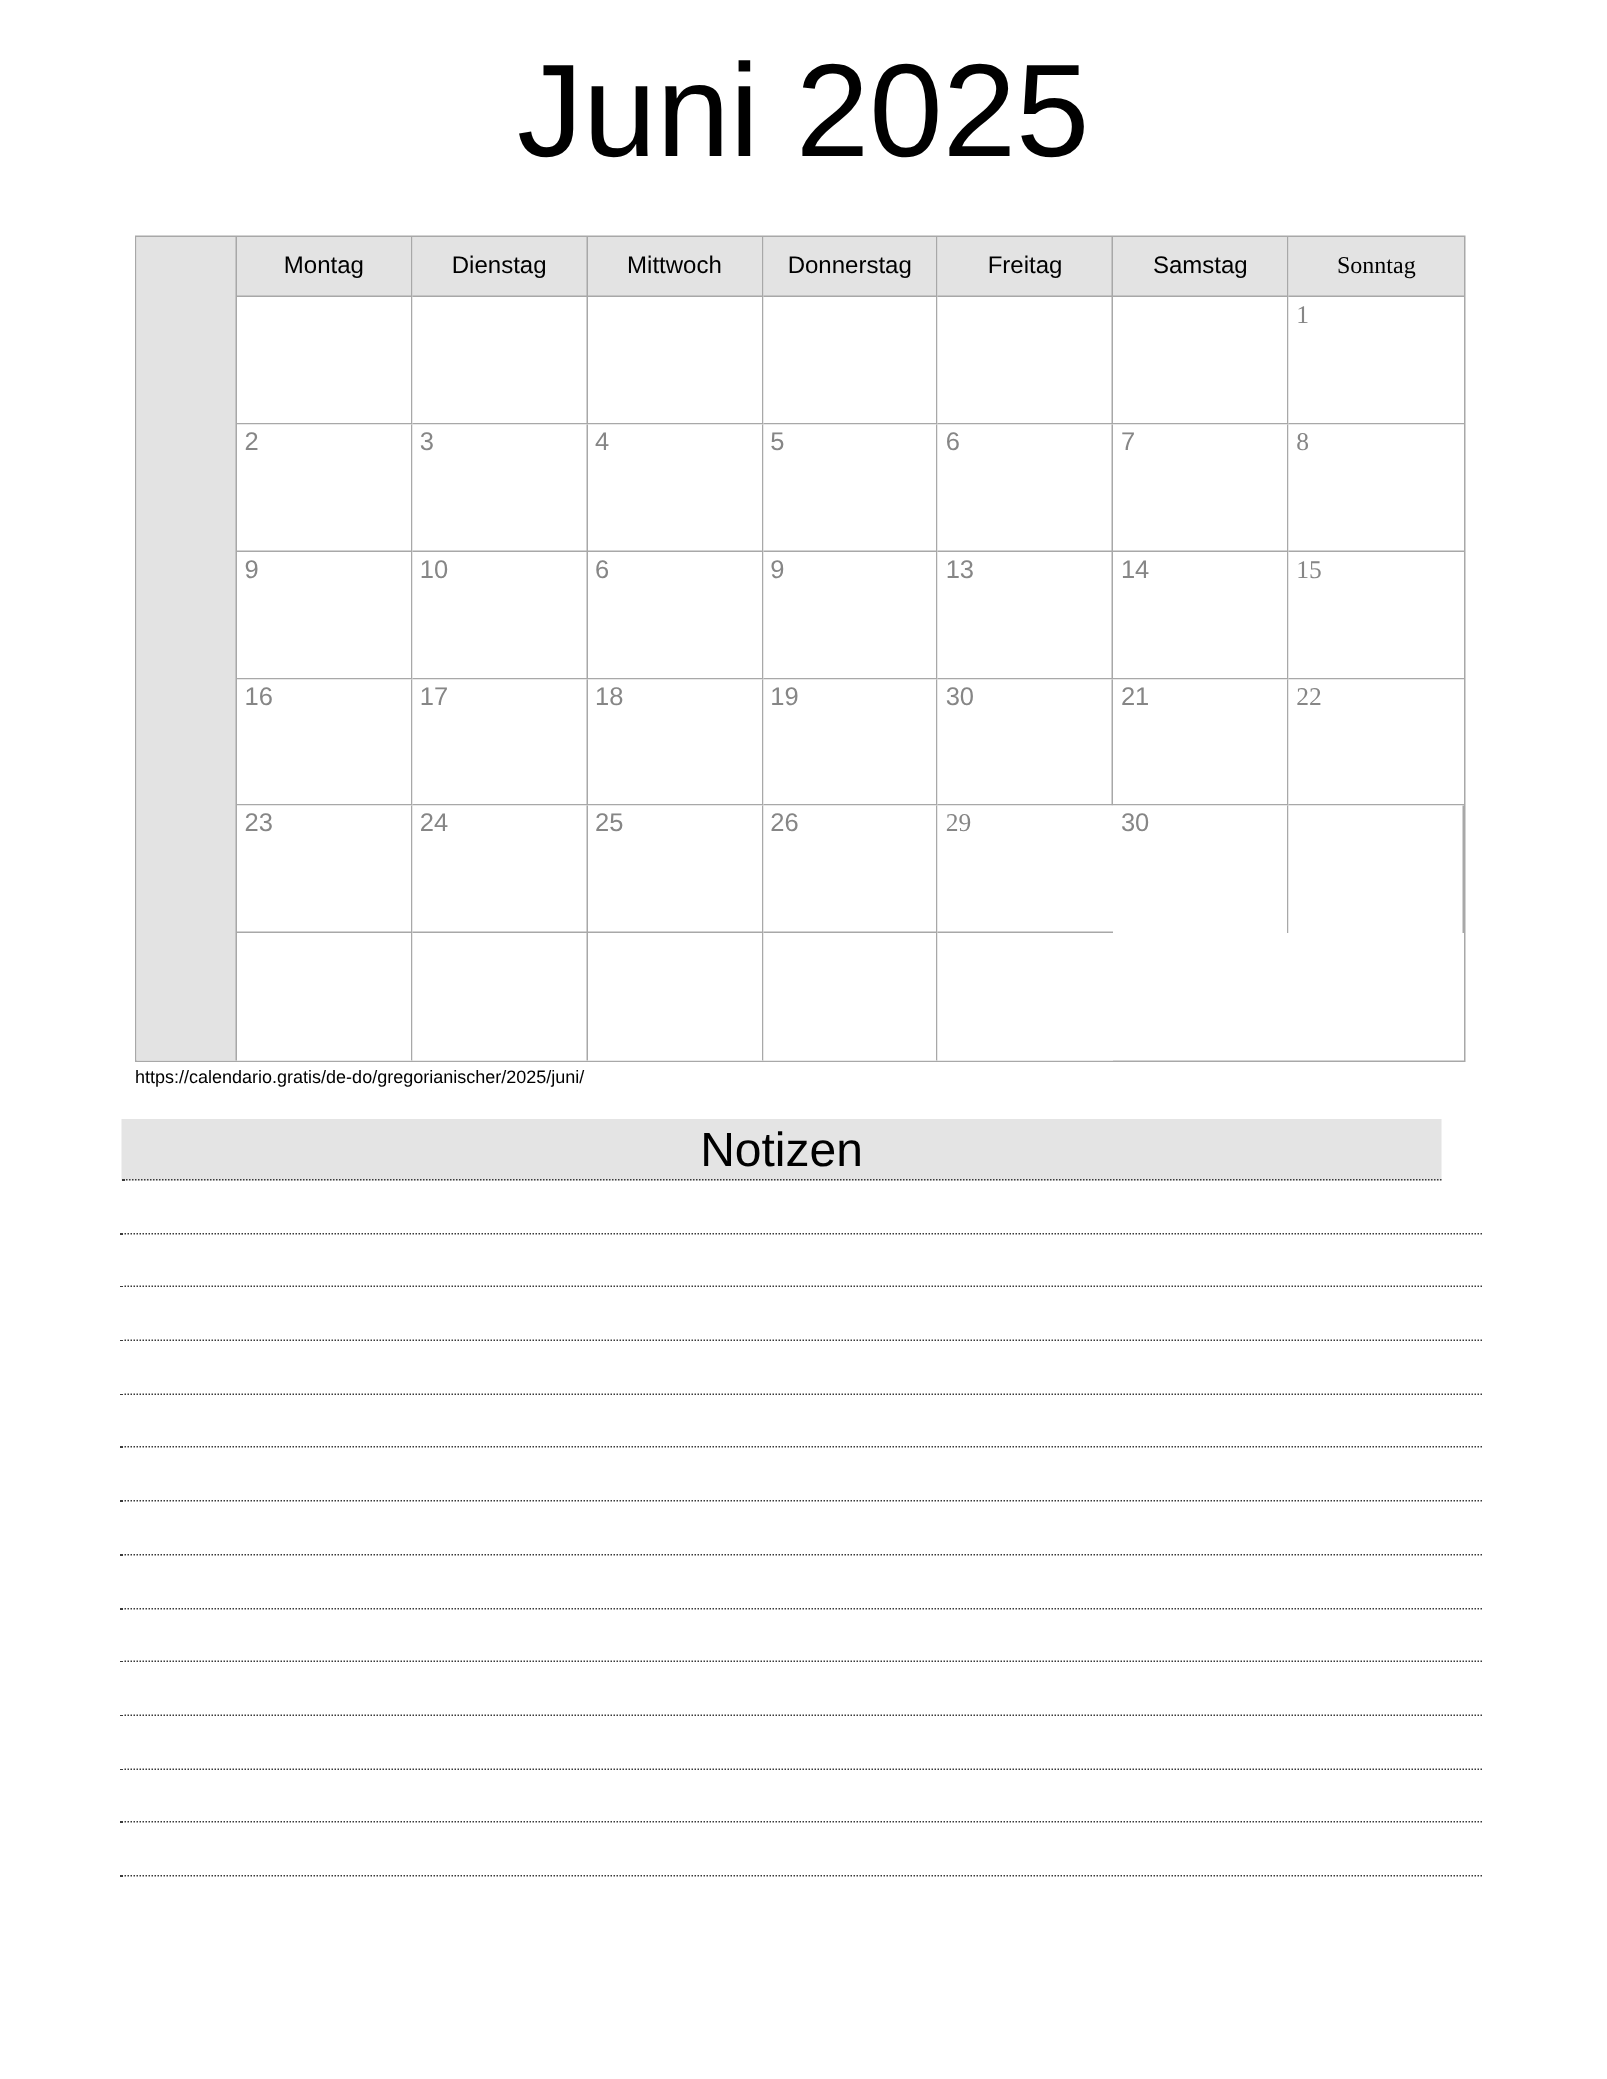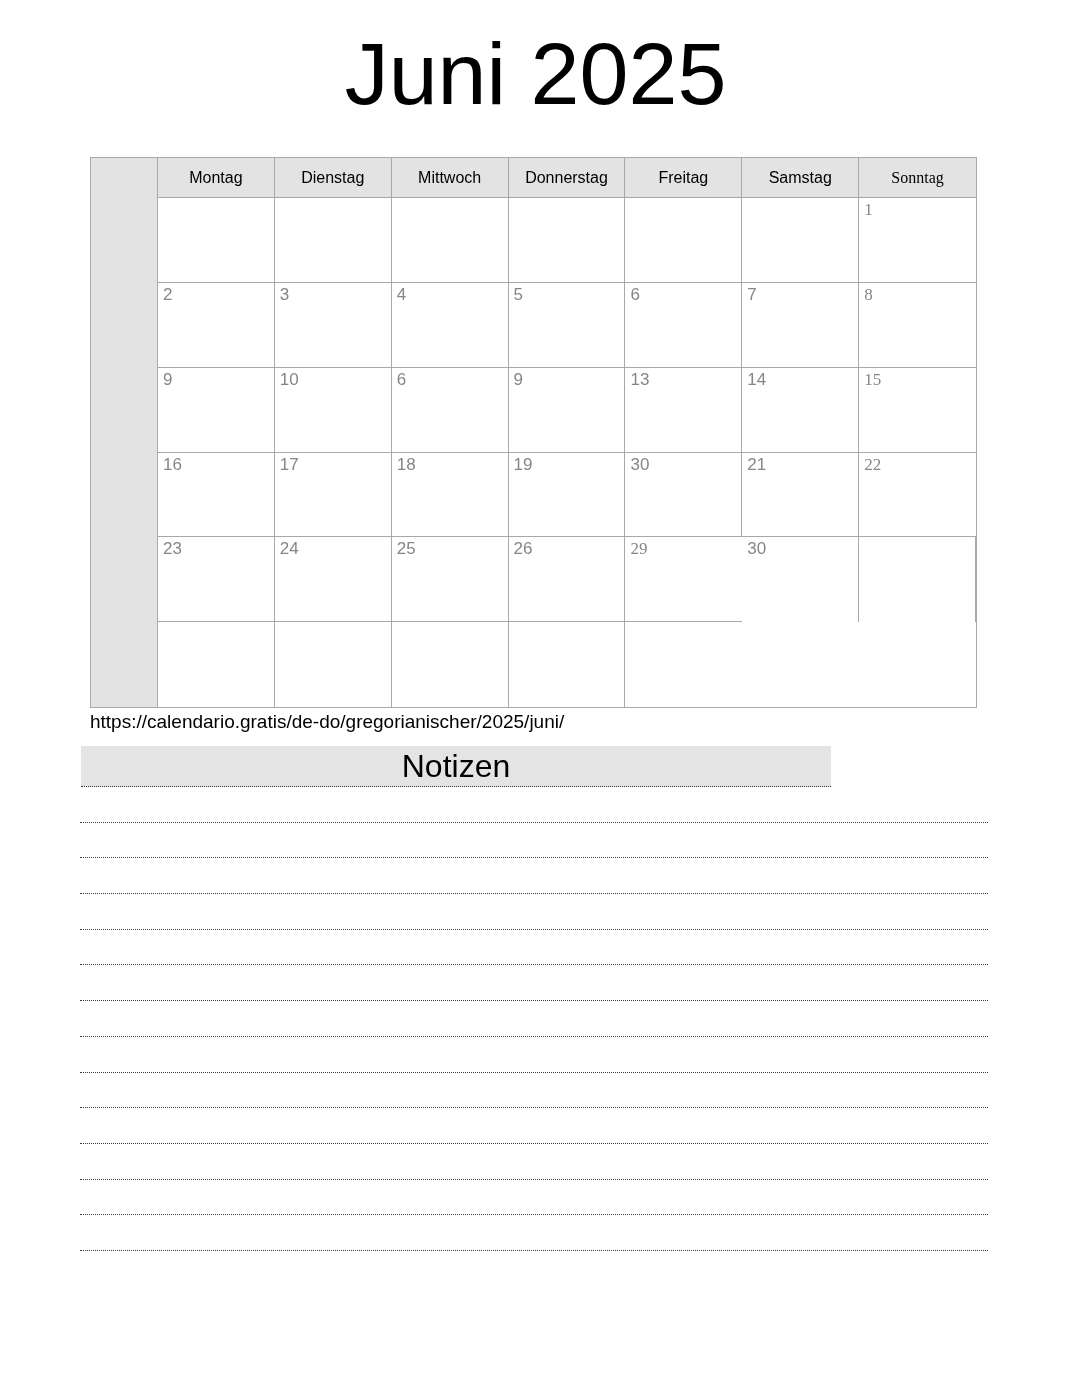--- a/index.html
+++ b/index.html
@@ -65,28 +65,28 @@
   .day-cell .date-num{
     font-size:17px;
     color:var(--date-text);
     line-height:1.2;
   }
   .last-col{border-right:none;font-family:Liberation Serif, serif;}
   .last-row{border-bottom:none;}
   .source-url{
     position:absolute;
     left:90px;top:711px;
-    font-size:19px;
+    font-size:12px;
     color:#000000;
     line-height:1.2;
   }
   .notes-bar{
     position:absolute;
     left:81px;top:746px;
-    width:750px;height:41px;
+    width:880px;height:41px;
     background:var(--notes-bar-bg);
     border-bottom:1px dotted var(--rule-dotted);
     display:flex;
     align-items:center;
     justify-content:center;
   }
   .notes-title{
     font-size:32px;
     color:#000000;
     line-height:1;

